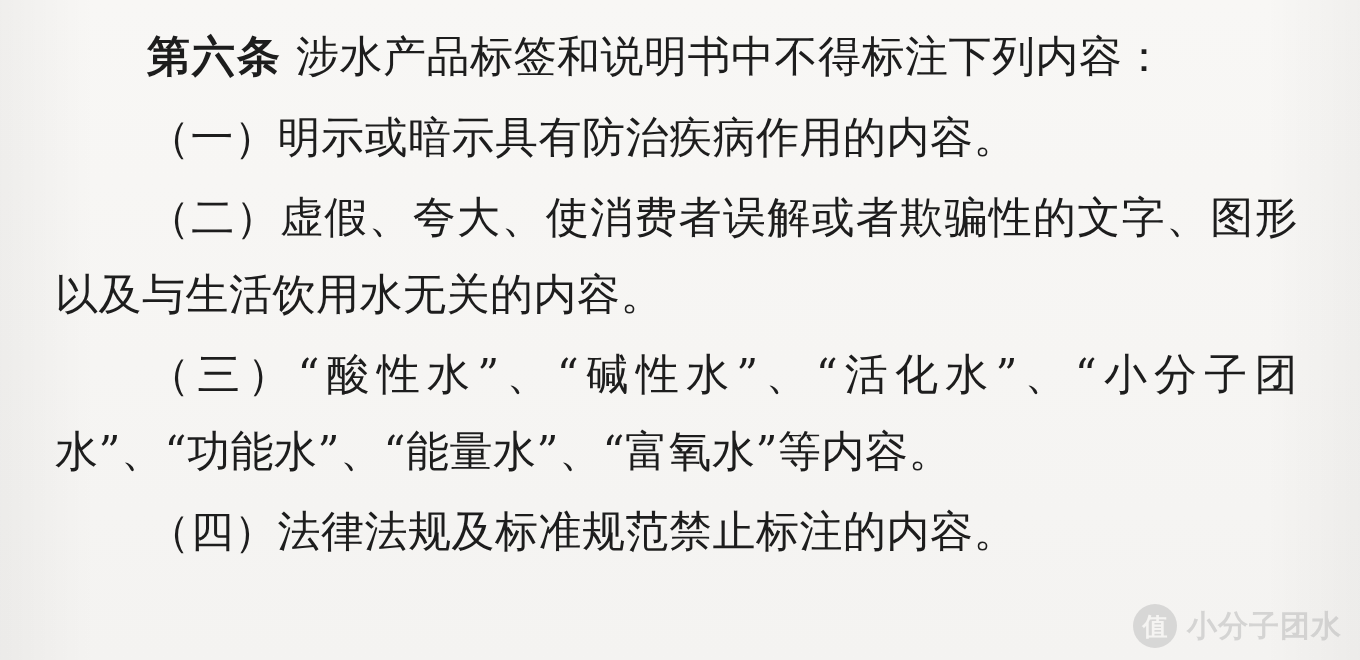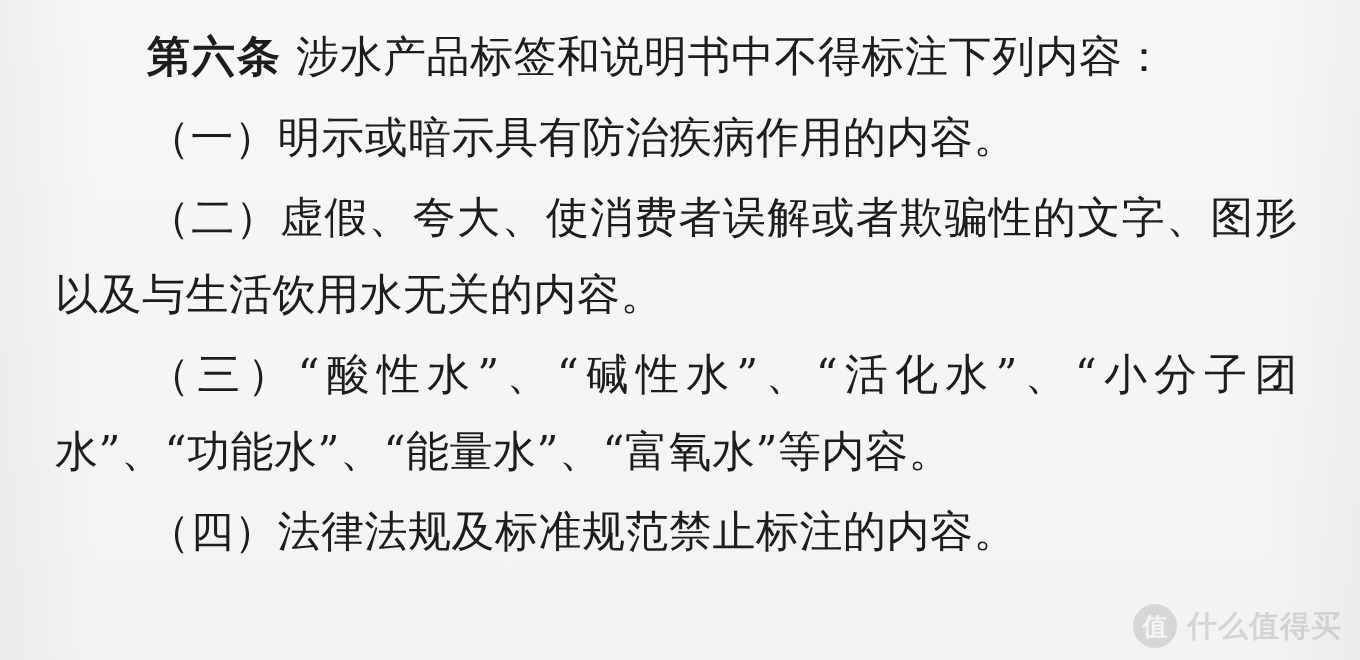--- a/index.html
+++ b/index.html
@@ -101,16 +101,16 @@
     <p class="para para-item">（三）“酸性水”、“碱性水”、“活化水”、“小分子团水”、“功能水”、“能量水”、“富氧水”等内容。</p>
 
     <p class="para para-item">（四）法律法规及标准规范禁止标注的内容。</p>
 
   </div>
 
   <div class="vignette"></div>
 
   <div class="watermark">
     <div class="watermark-badge">值</div>
-    <div class="watermark-text">什么值得买</div>
+    <div class="watermark-text">小分子团水</div>
   </div>
 
 </div>
 
 </body></html>

